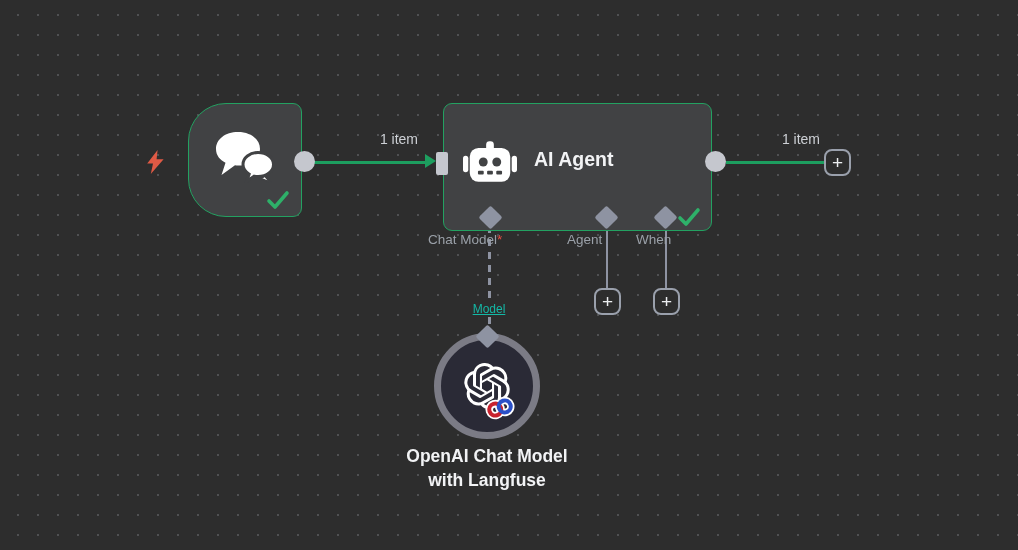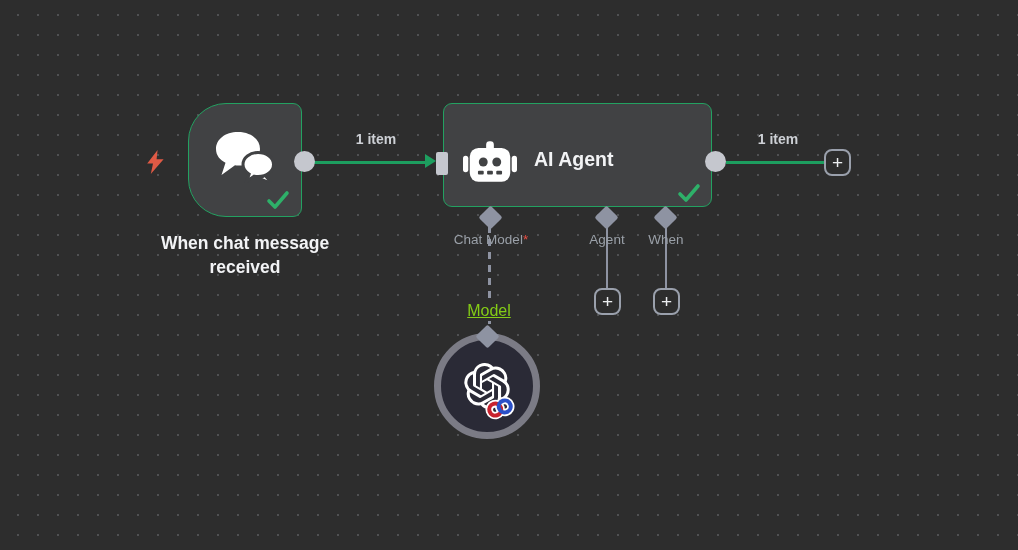--- a/index.html
+++ b/index.html
@@ -10,47 +10,47 @@
     background-image:radial-gradient(circle,#4f5052 1.1px,transparent 1.5px);
     background-size:20px 20px;background-position:8px 5px;
   }
   
   .hline{position:absolute;height:3px;background:#1d9e5f;z-index:1;}
   .arrow-right{position:absolute;width:0;height:0;border-top:7px solid transparent;
     border-bottom:7px solid transparent;border-left:11px solid #1d9e5f;z-index:2;}
   .vline{position:absolute;width:2.5px;background:#8e93a2;z-index:1;}
   .dashline{position:absolute;width:2.5px;z-index:1;
     background:repeating-linear-gradient(to bottom,#8e93a2 0 7px,transparent 7px 13px);}
-  .edge-label{position:absolute;font-size:14px;color:#cdd0d5;text-align:center;z-index:2;font-weight:bold;}
+  .edge-label{position:absolute;font-size:14px;color:#cdd0d5;text-align:right;z-index:2;}
   
   .node{position:absolute;background:#414244;border:1.7px solid #23a161;z-index:2;}
   .node.trigger{left:188px;top:103px;width:114px;height:114px;border-radius:38px 9px 9px 38px;}
-  .node.agent{left:443px;top:103px;width:269px;height:104px;border-radius:9px;}
+  .node.agent{left:443px;top:103px;width:269px;height:128px;border-radius:9px;}
   .node-check{position:absolute;z-index:3;}
   .node-title{position:absolute;font-size:17.5px;font-weight:700;color:#f2f3f5;
     text-align:center;line-height:24px;z-index:2;}
   .agent-title{position:absolute;left:90px;top:0;height:110px;display:flex;align-items:center;
     font-size:19.5px;font-weight:700;color:#f2f3f5;}
   
   .conn-circle{position:absolute;width:21px;height:21px;border-radius:50%;
     background:#c5c7ce;z-index:3;}
   .conn-rect{position:absolute;left:-8px;top:48px;width:12px;height:23px;border-radius:2px;
     background:#c5c7ce;z-index:3;}
   .diamond{position:absolute;width:17px;height:17px;background:#8e93a2;border-radius:2px;
     transform:rotate(45deg);z-index:3;}
-  .port-label{position:absolute;top:232px;font-size:13.5px;color:#9aa0a8;text-align:center;z-index:2;}
+  .port-label{position:absolute;top:232px;font-size:13.5px;color:#9aa0a8;text-align:left;z-index:2;}
   .req{color:#ea4d42;}
   .plus-btn{position:absolute;width:27px;height:27px;border:2px solid #9aa0ac;border-radius:8px;
     background:#2d2d2d;color:#eceef0;font-size:19px;line-height:22px;text-align:center;
     z-index:3;cursor:pointer;padding:0;}
   
   .model-circle{position:absolute;left:434px;top:333px;width:106px;height:106px;border-radius:50%;
     background:#2a2a36;border:7px solid #7b7b85;z-index:2;display:flex;align-items:center;justify-content:center;}
   .model-port-label{position:absolute;left:452px;top:301px;width:74px;text-align:center;
-    font-size:16px;color:#84cc16;background:#2d2d2d;padding:1px 0;z-index:2;text-decoration:underline;}
+    font-size:12px;color:#14b8a6;background:#2d2d2d;padding:1px 0;z-index:2;text-decoration:underline;}
   .langfuse-mark{position:absolute;left:43px;top:55px;}
   .bolt{position:absolute;left:146px;top:150px;z-index:2;}
 </style>
 </head>
 <body>
 
 <div class="canvas">
 
   <svg class="bolt" width="19" height="24" viewBox="0 0 19 24">
     <path d="M11.6 0 L1.2 13.4 L7 13.4 L4.8 24 L17.6 9.2 L10.6 9.2 Z" fill="#e05a45"></path>
@@ -64,21 +64,20 @@
   <div class="node trigger">
     <svg style="position:absolute;left:24px;top:27px;" width="62" height="52" viewBox="0 0 62 52">
       <path d="M25 1 C12 1 3 8.5 3 18 C3 24.2 6.8 29 12.5 31.7 L8.5 44 L22 34.2 C23 34.4 24 34.5 25 34.5 C38 34.5 47 27.5 47 18 C47 8.5 38 1 25 1 Z" fill="#ffffff"></path>
       <path d="M52 45 L58 52 L47.5 47.5 Z" fill="#ffffff" stroke="#414244" stroke-width="2"></path>
       <path d="M45 21.5 C53.8 21.5 60.5 26.8 60.5 33.5 C60.5 40.2 53.8 45.5 45 45.5 C43.7 45.5 42.4 45.4 41.2 45.1 L33.5 50.5 L36.2 43.2 C32.9 41 30 37.5 30 33.5 C30 26.8 36.7 21.5 45 21.5 Z" fill="#ffffff" stroke="#414244" stroke-width="3"></path>
     </svg>
     <svg class="node-check" style="right:11px;bottom:6px;" width="24" height="20" viewBox="0 0 24 20">
       <path d="M3 11 L9 17 L21 3" stroke="#2eb069" stroke-width="3.6" fill="none" stroke-linecap="round" stroke-linejoin="round"></path>
     </svg>
   </div>
-  <div class="node-title" style="left:139px;top:231px;width:212px;">When chat message received</div>
 
   <div class="node agent">
     <div class="conn-rect"></div>
     <svg style="position:absolute;left:19px;top:37px;" width="54" height="42" viewBox="0 0 56 43">
       <rect x="24" y="0" width="8" height="11" rx="3.5" fill="#ffffff"></rect>
       <rect x="0" y="15" width="5.5" height="17" rx="2.7" fill="#ffffff"></rect>
       <rect x="50.5" y="15" width="5.5" height="17" rx="2.7" fill="#ffffff"></rect>
       <rect x="7" y="7" width="42" height="35" rx="9" fill="#ffffff"></rect>
       <circle cx="21" cy="21.5" r="4.6" fill="#414244"></circle>
       <circle cx="35" cy="21.5" r="4.6" fill="#414244"></circle>
@@ -115,18 +114,19 @@
     </svg>
     <svg class="langfuse-mark" width="32" height="26" viewBox="0 0 32 26">
       <g transform="rotate(-18 16 13)">
         <circle cx="11" cy="13" r="6" fill="none" stroke="#ffffff" stroke-width="7.5"></circle>
         <circle cx="21" cy="13" r="6" fill="none" stroke="#ffffff" stroke-width="7.5"></circle>
         <circle cx="11" cy="13" r="6" fill="none" stroke="#c8232f" stroke-width="4"></circle>
         <circle cx="21" cy="13" r="6" fill="none" stroke="#2b50c8" stroke-width="4"></circle>
       </g>
     </svg>
   </div>
+  <div class="node-title" style="left:392px;top:444px;width:190px;">OpenAI Chat Model with Langfuse</div>
 
   <div class="hline" style="left:726px;top:160.5px;width:99px;"></div>
   <div class="edge-label" style="left:736px;top:131px;width:84px;">1 item</div>
   <button class="plus-btn" style="left:824px;top:149px;">+</button>
 
 </div>
 
 </body></html>

